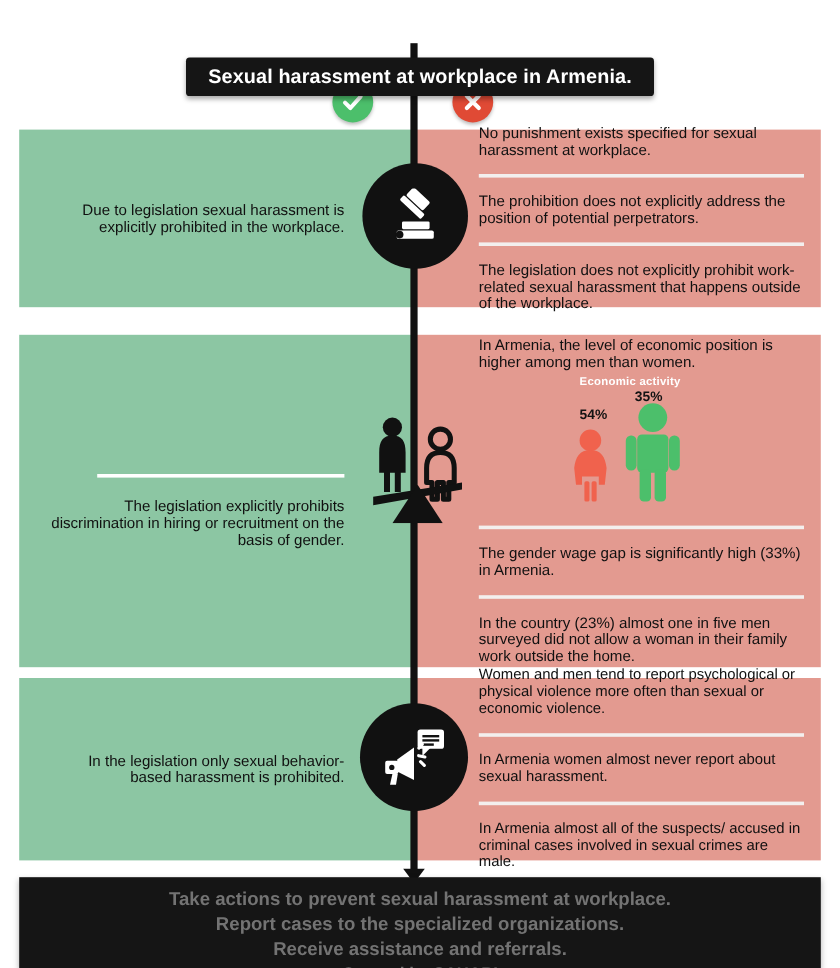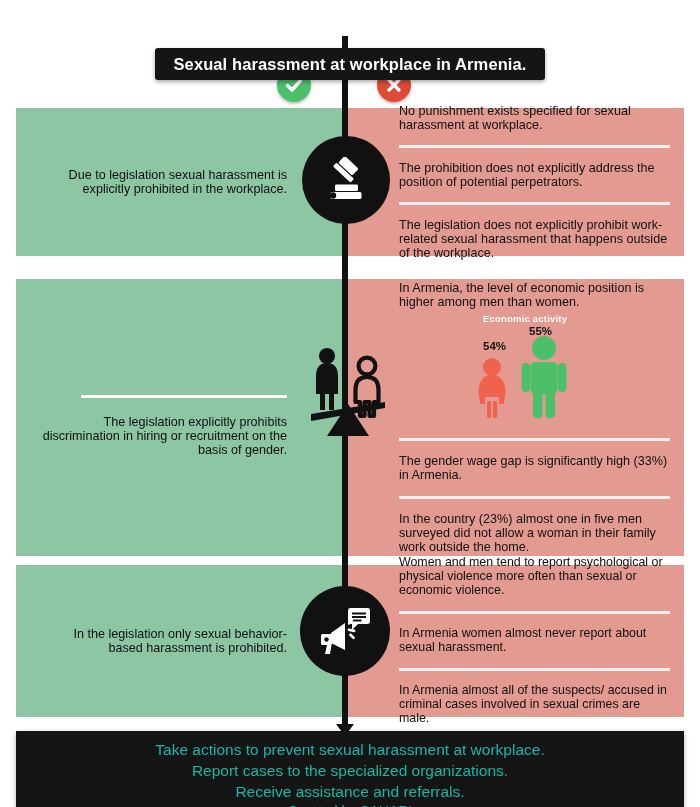--- a/index.html
+++ b/index.html
@@ -211,23 +211,23 @@
     height: 76px;
     background: #151515;
     box-shadow: 0 2px 5px rgba(0,0,0,0.3);
     text-align: center;
     padding-top: 8px;
     box-sizing: border-box;
     z-index: 30;
   }
   .footer p {
     margin: 0;
-    color: #14b8a6;
+    color: #737373;
     font-size: 15.5px;
-    font-weight: normal;
+    font-weight: bold;
     line-height: 1.36;
   }
   .footer p.credit {
     font-size: 14px;
     line-height: 1.3;
   }
 </style>
 </head>
 <body>
 
@@ -287,21 +287,21 @@
       <p class="fact">The legislation explicitly prohibits discrimination in hiring or recruitment on the basis of gender.</p>
     </div>
   </div>
   <div class="panel panel-right">
     <div class="right-inner">
       <p class="fact">In Armenia, the level of economic position is higher among men than women.</p>
 
       <div class="chart-block">
         <div class="chart-title">Economic activity</div>
         <div class="pct-label pct-female">54%</div>
-        <div class="pct-label pct-male">55%</div>
+        <div class="pct-label pct-male">35%</div>
 
         <div class="fig-female">
           <svg width="40" height="62" viewBox="0 0 40 62" aria-hidden="true">
             <g fill="#F0624D">
               <circle cx="20" cy="10" r="9"></circle>
               <path d="M20 18 C11 18 7.5 24 6.5 33 L8 47 L13 47 L13 40 L27 40 L27 47 L32 47 L33.5 33 C32.5 24 29 18 20 18 Z"></path>
               <rect x="15" y="44" width="4.2" height="17" rx="1.4"></rect>
               <rect x="21" y="44" width="4.2" height="17" rx="1.4"></rect>
             </g>
           </svg>

